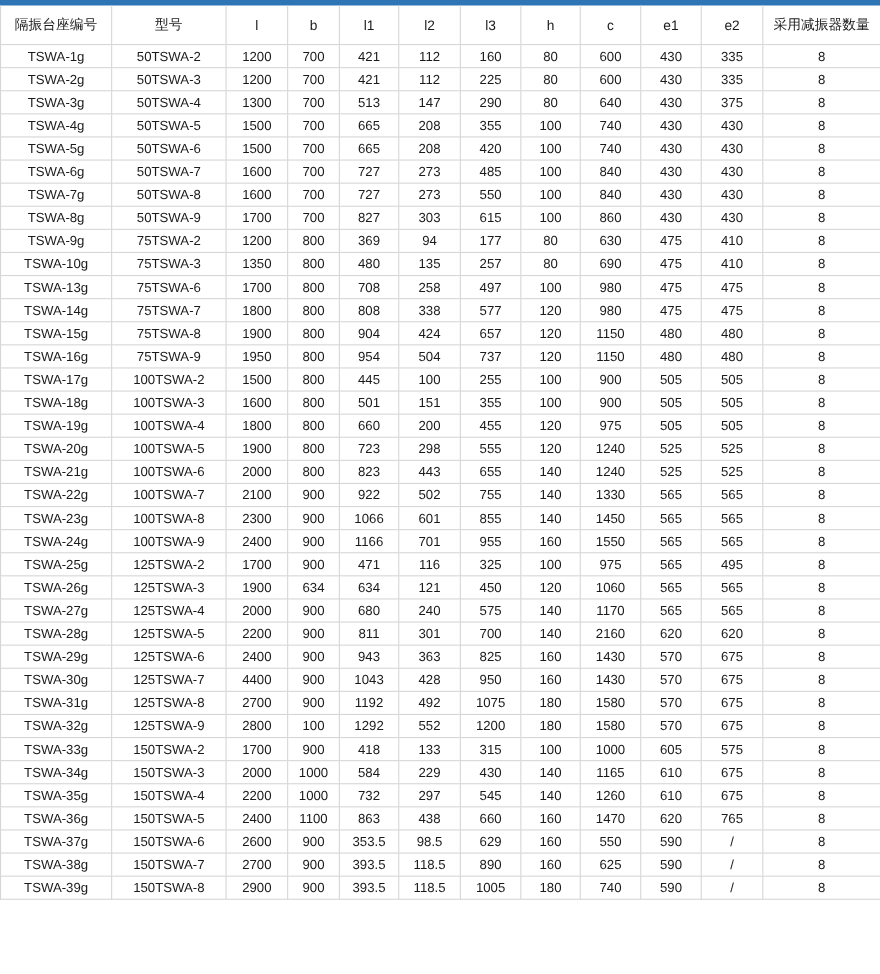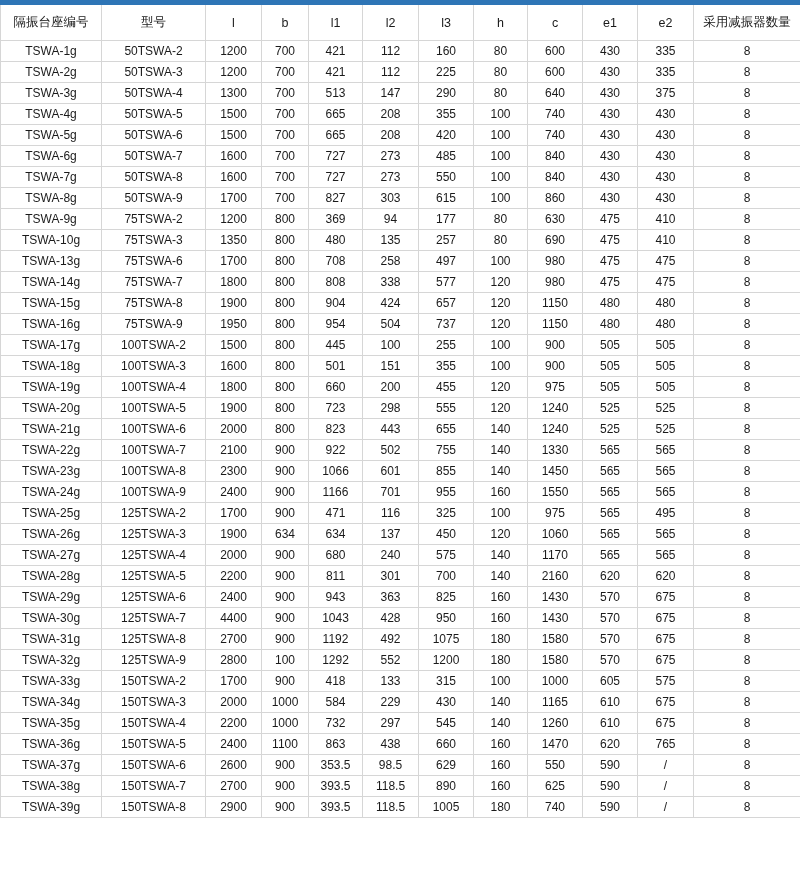--- a/index.html
+++ b/index.html
@@ -405,21 +405,21 @@
           <td>565</td>
           <td>495</td>
           <td>8</td>
         </tr>
         <tr>
           <td>TSWA-26g</td>
           <td>125TSWA-3</td>
           <td>1900</td>
           <td>634</td>
           <td>634</td>
-          <td>137</td>
+          <td>121</td>
           <td>450</td>
           <td>120</td>
           <td>1060</td>
           <td>565</td>
           <td>565</td>
           <td>8</td>
         </tr>
         <tr>
           <td>TSWA-27g</td>
           <td>125TSWA-4</td>

